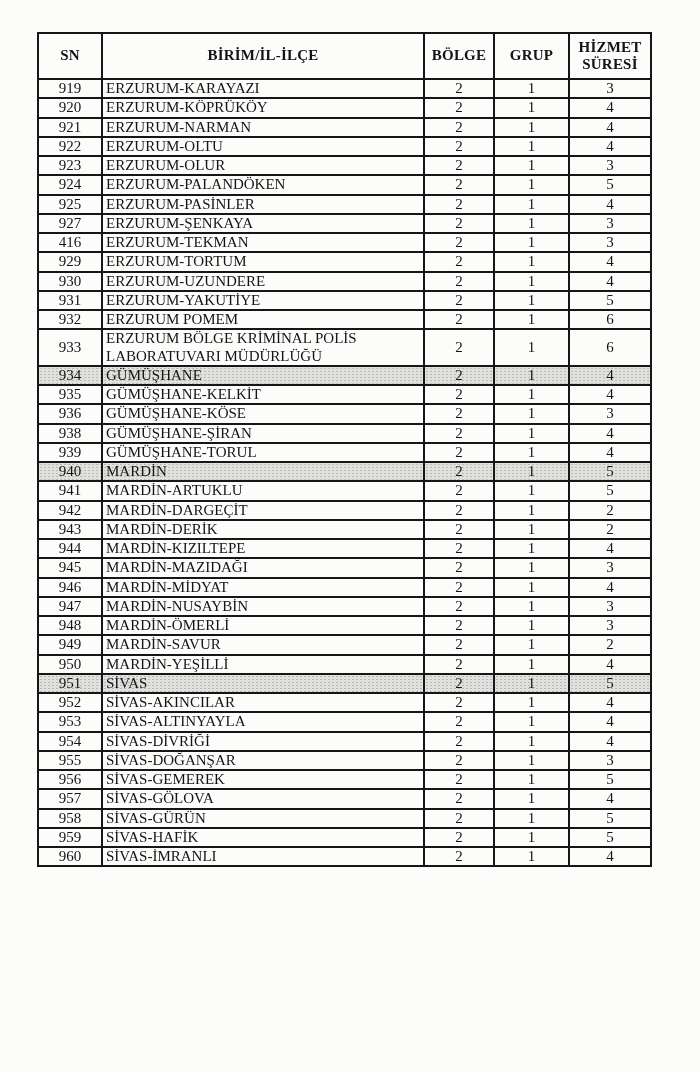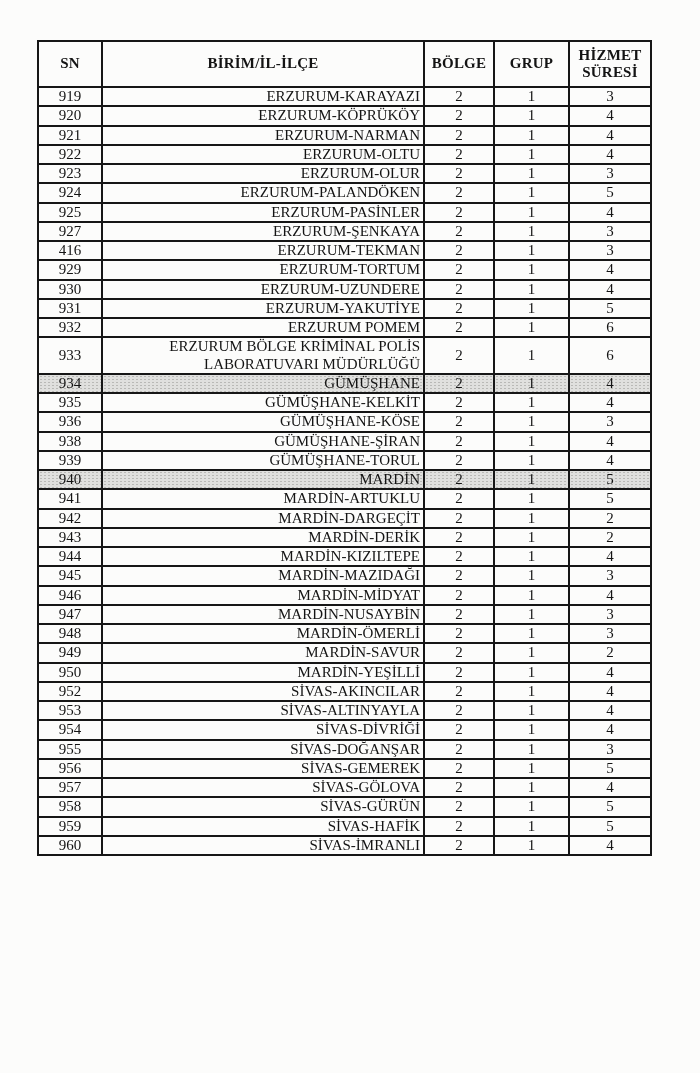--- a/index.html
+++ b/index.html
@@ -12,21 +12,21 @@
     width: 700px;
     height: 1073px;
     background: #fcfcfb;
     font-family: "Liberation Serif", serif;
     color: #141414;
     overflow: hidden;
   }
   table.placement {
     position: absolute;
     left: 37px;
-    top: 40px;
+    top: 32px;
     border-collapse: collapse;
     table-layout: fixed;
     width: 613px;
   }
   table.placement col.c-sn     { width: 64px; }
   table.placement col.c-birim  { width: 322px; }
   table.placement col.c-bolge  { width: 70px; }
   table.placement col.c-grup   { width: 75px; }
   table.placement col.c-hizmet { width: 82px; }
 
@@ -51,21 +51,21 @@
     height: 15px;
   }
   table.placement tbody tr.tall {
     height: 28px;
   }
   td.num {
     text-align: center;
     font-size: 15px;
   }
   td.name {
-    text-align: right;
+    text-align: left;
     padding-left: 4px;
   }
   tr.shaded td {
     background-color: #e0e0de;
     background-image: radial-gradient(#b9b9b6 0.6px, rgba(0,0,0,0) 0.7px);
     background-size: 4px 3px;
     margin-top: 8px;
   }
 </style>
 </head>
@@ -293,20 +293,27 @@
           <td class="num">1</td>
           <td class="num">2</td>
         </tr>
         <tr>
           <td class="num">950</td>
           <td class="name">MARDİN-YEŞİLLİ</td>
           <td class="num">2</td>
           <td class="num">1</td>
           <td class="num">4</td>
         </tr>
+        <tr class=" shaded">
+          <td class="num">951</td>
+          <td class="name">SİVAS</td>
+          <td class="num">2</td>
+          <td class="num">1</td>
+          <td class="num">5</td>
+        </tr>
         <tr>
           <td class="num">952</td>
           <td class="name">SİVAS-AKINCILAR</td>
           <td class="num">2</td>
           <td class="num">1</td>
           <td class="num">4</td>
         </tr>
         <tr>
           <td class="num">953</td>
           <td class="name">SİVAS-ALTINYAYLA</td>

